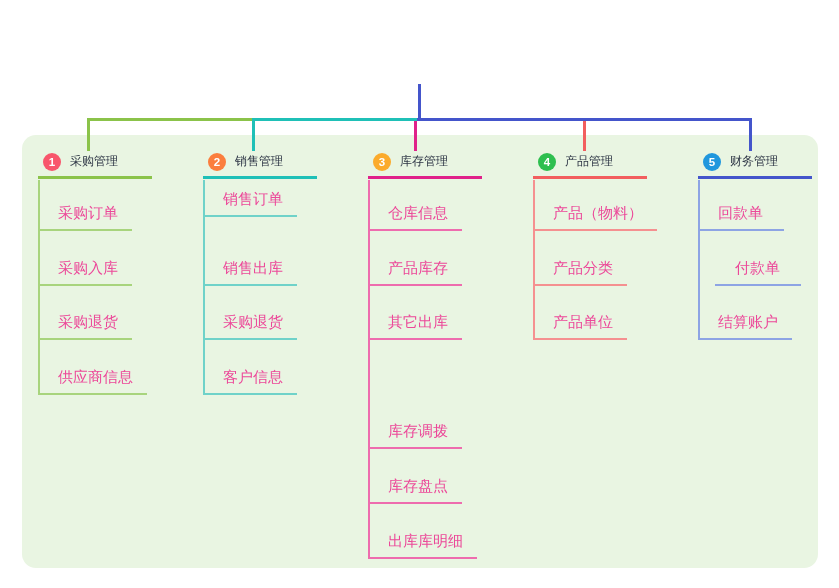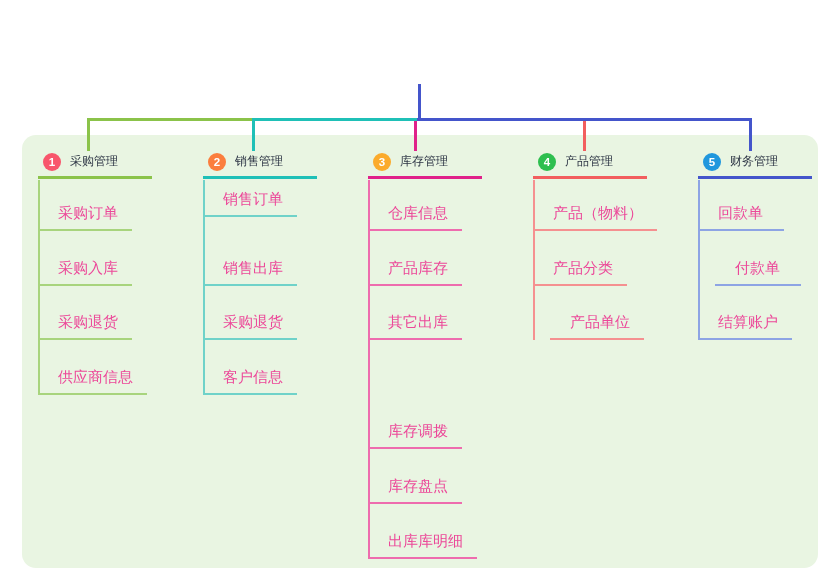--- a/index.html
+++ b/index.html
@@ -74,21 +74,21 @@
       <div class="item" style="left: 368px; top: 413px; border-bottom-color: rgb(238, 108, 174);">库存调拨</div>
       <div class="item" style="left: 368px; top: 468px; border-bottom-color: rgb(238, 108, 174);">库存盘点</div>
       <div class="item" style="left: 368px; top: 523px; border-bottom-color: rgb(238, 108, 174); padding-left: 20px;">出库库明细</div>
       <div class="branch-header" style="left: 533px; top: 147px; width: 114px; border-bottom-color: rgb(242, 94, 94);">
         <span class="badge" style="background: rgb(46, 191, 79);">4</span>
         <span class="branch-title">产品管理</span>
       </div>
       <div class="item-vline" style="left: 533px; top: 180px; height: 160px; background: rgb(245, 144, 144); position: absolute;"></div>
       <div class="item" style="left: 533px; top: 195px; border-bottom-color: rgb(245, 144, 144);">产品（物料）</div>
       <div class="item" style="left: 533px; top: 250px; border-bottom-color: rgb(245, 144, 144);">产品分类</div>
-      <div class="item" style="left: 550px; top: 304px; border-bottom-color: rgb(245, 144, 144); text-align: center;">产品单位</div>
+      <div class="item" style="left: 533px; top: 304px; border-bottom-color: rgb(245, 144, 144); text-align: center;">产品单位</div>
       <div class="branch-header" style="left: 698px; top: 147px; width: 114px; border-bottom-color: rgb(68, 85, 203);">
         <span class="badge" style="background: rgb(32, 151, 221);">5</span>
         <span class="branch-title">财务管理</span>
       </div>
       <div class="item-vline" style="left: 698px; top: 180px; height: 160px; background: rgb(141, 164, 228); position: absolute;"></div>
       <div class="item" style="left: 698px; top: 195px; border-bottom-color: rgb(141, 164, 228);">回款单</div>
       <div class="item" style="left: 715px; top: 250px; border-bottom-color: rgb(141, 164, 228);">付款单</div>
       <div class="item" style="left: 698px; top: 304px; border-bottom-color: rgb(141, 164, 228);">结算账户</div>
     </div>
 

